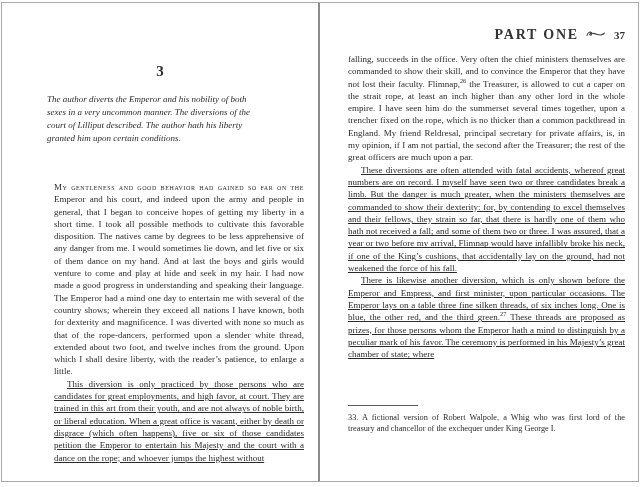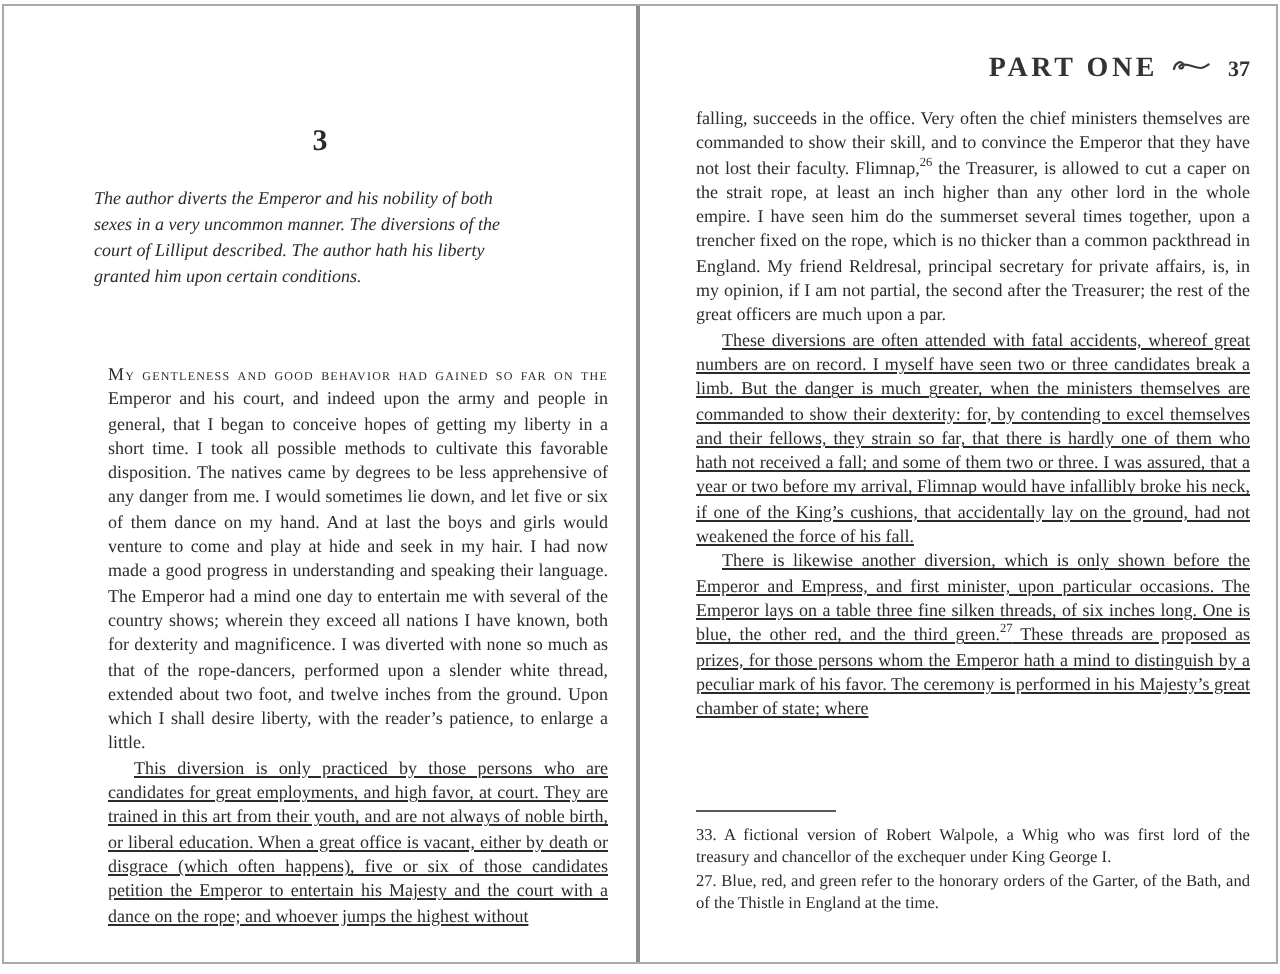--- a/index.html
+++ b/index.html
@@ -152,17 +152,16 @@
     <div class="body-text right-body">
       <p><span>falling, succeeds in the office. Very often the chief ministers themselves are commanded to show their skill, and to convince the Emperor that they have not lost their faculty. Flimnap,</span><sup class="note-ref">26</sup><span> the Treasurer, is allowed to cut a caper on the strait rope, at least an inch higher than any other lord in the whole empire. I have seen him do the summerset several times together, upon a trencher fixed on the rope, which is no thicker than a common packthread in England. My friend Reldresal, principal secretary for private affairs, is, in my opinion, if I am not partial, the second after the Treasurer; the rest of the great officers are much upon a par.</span></p>
       <p class="indent">These diversions are often attended with fatal accidents, whereof great numbers are on record. I myself have seen two or three candidates break a limb. But the danger is much greater, when the ministers themselves are commanded to show their dexterity: for, by contending to excel themselves and their fellows, they strain so far, that there is hardly one of them who hath not received a fall; and some of them two or three. I was assured, that a year or two before my arrival, Flimnap would have infallibly broke his neck, if one of the King’s cushions, that accidentally lay on the ground, had not weakened the force of his fall.</p>
       <p class="indent"><span>There is likewise another diversion, which is only shown before the Emperor and Empress, and first minister, upon particular occasions. The Emperor lays on a table three fine silken threads, of six inches long. One is blue, the other red, and the third green.</span><sup class="note-ref">27</sup><span> These threads are proposed as prizes, for those persons whom the Emperor hath a mind to distinguish by a peculiar mark of his favor. The ceremony is performed in his Majesty’s great chamber of state; where</span></p>
     </div>
 
     <div class="footnote-rule"></div>
 
     <div class="footnotes">
       <p>33. A fictional version of Robert Walpole, a Whig who was first lord of the treasury and chancellor of the exchequer under King George I.</p>
-      <p>27. Blue, red, and green refer to the honorary orders of the Garter, of the Bath, and of the Thistle in England at the time.</p>
     </div>
   </section>
 
 </div>
 
 </body></html>

